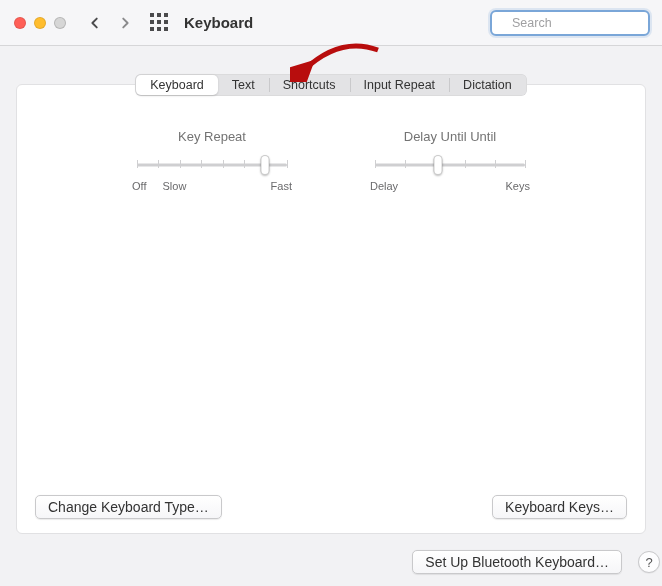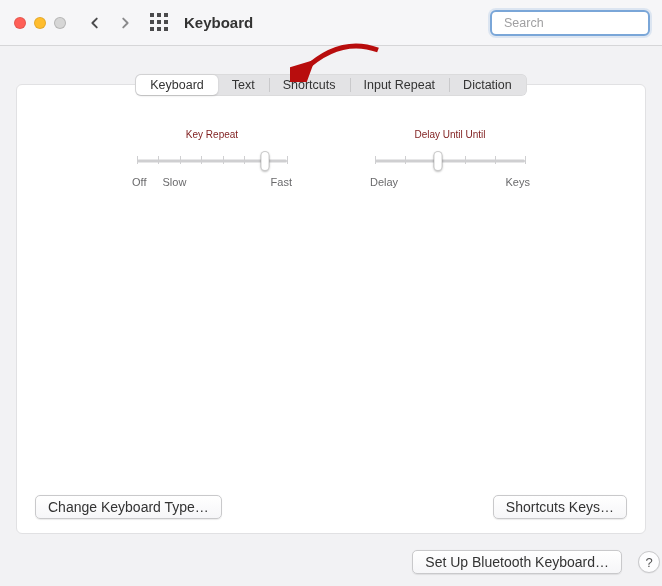--- a/index.html
+++ b/index.html
@@ -18,42 +18,42 @@
     .navbtn svg { width: 14px; height: 14px; stroke: currentColor; stroke-width: 2.2; fill: none; stroke-linecap: round; stroke-linejoin: round; }
 
     .grid-icon { width: 20px; height: 20px; color: #4a4a4c; margin: 0 14px 0 6px; }
     .grid-icon svg { width: 18px; height: 18px; }
     .grid-icon svg rect { fill: currentColor; }
 
     .title { font-size: 15px; font-weight: 600; color: #333; flex: 0 0 auto; }
 
     .spacer { flex: 1; }
 
-    .search { width: 160px; height: 26px; border: 2.5px solid #7aa6d8; border-radius: 6px; display: flex; align-items: center; padding: 0 8px; background: #fff; box-shadow: 0 0 0 2px rgba(122,166,216,0.2); }
+    .search { width: 160px; height: 26px; border: 2.5px solid #7aa6d8; border-radius: 6px; display: flex; align-items: center; padding: 0 16px; background: #fff; box-shadow: 0 0 0 2px rgba(122,166,216,0.2); }
     .search svg { width: 13px; height: 13px; stroke: #8a8a8c; stroke-width: 2; fill: none; margin-right: 4px; }
     .search-input { border: none; outline: none; font-size: 12.5px; color: #333; flex: 1; background: transparent; }
     .search-input::placeholder { color: #a0a0a2; }
 
     
     .arrow-anno { position: absolute; left: 290px; top: 42px; width: 100px; height: 40px; pointer-events: none; z-index: 10; }
 
     
     .tabs-wrap { display: flex; justify-content: center; margin-top: 28px; position: relative; z-index: 5; }
     .tabs { display: flex; background: #e3e3e5; border-radius: 6px; padding: 1px; height: 22px; box-shadow: inset 0 0 0 0.5px rgba(0,0,0,0.07); }
     .tab { font-size: 12.5px; color: #333; padding: 0 14px; line-height: 20px; border-radius: 5px; display: flex; align-items: center; position: relative; }
     .tab.active { background: #fff; box-shadow: 0 0.5px 2px rgba(0,0,0,0.15); }
     .tab + .tab::before { content:""; position:absolute; left:0; top:3px; bottom:3px; width:1px; background:#c9c9cb; }
     .tab.active::before, .tab.active + .tab::before { display:none; }
 
     
     .panel { position: absolute; left: 16px; right: 16px; top: 84px; bottom: 52px; background: #fff; border: 1px solid #e1e1e3; border-radius: 6px; padding: 40px 28px 18px; }
 
     .sliders { display: flex; justify-content: center; gap: 78px; margin-top: 4px; }
     .slider-group { width: 160px; display: flex; flex-direction: column; align-items: center; }
-    .slider-title { font-size: 10px; color: #7f1d1d; margin-bottom: 14px; }
+    .slider-title { font-size: 13px; color: #737373; margin-bottom: 14px; }
     .track-wrap { position: relative; width: 150px; height: 14px; }
     .track { position: absolute; left:0; right:0; top:50%; height:3px; background: #cfcfd1; border-radius:2px; transform: translateY(-50%); }
     .tick { position:absolute; top:2px; width:1px; height:8px; background:#cfcfd1; }
     .thumb { position:absolute; top:50%; transform:translate(-50%,-50%); width:9px; height:20px; border-radius:5px; background:#fff; border:0.5px solid rgba(0,0,0,0.2); box-shadow: 0 1px 2px rgba(0,0,0,0.25); }
     .slider-labels { display:flex; justify-content:space-between; width:160px; margin-top:8px; font-size:11px; color:#6a6a6c; }
     .slider-labels .left2 { display:flex; gap:16px; }
 
     
     .panel-bottom { position:absolute; left:18px; right:18px; bottom:14px; display:flex; justify-content:space-between; }
     .macbtn { background: linear-gradient(#ffffff,#f6f6f8); border: 0.5px solid #c9c9cb; border-radius: 5px; padding: 3px 12px; font-size: 14px; color:#333; box-shadow: 0 0.5px 1px rgba(0,0,0,0.08); }
@@ -175,20 +175,20 @@
       <div class="slider-labels">
         <span>Delay</span>
         <span>Keys</span>
       </div>
     </div>
 
   </div>
 
   <div class="panel-bottom">
     <button class="macbtn">Change Keyboard Type…</button>
-    <button class="macbtn">Shortcuts Keys…</button>
+    <button class="macbtn">Keyboard Keys…</button>
   </div>
 </div>
 
 <div class="footer">
   <button class="macbtn">Set Up Bluetooth Keyboard…</button>
   <div class="help">?</div>
 </div>
 
 </body></html>

